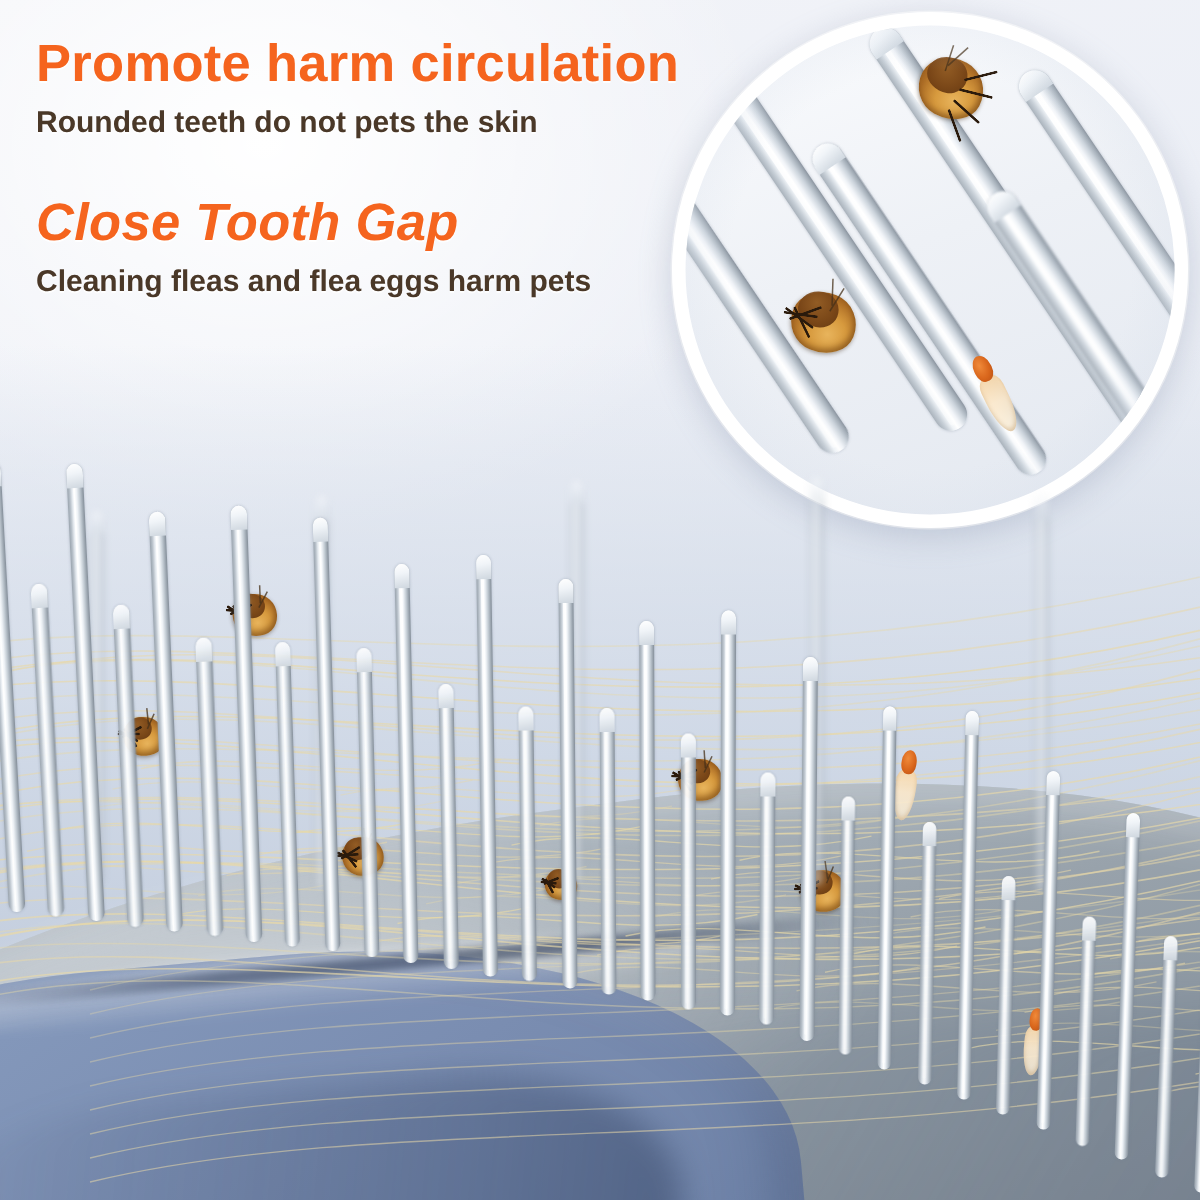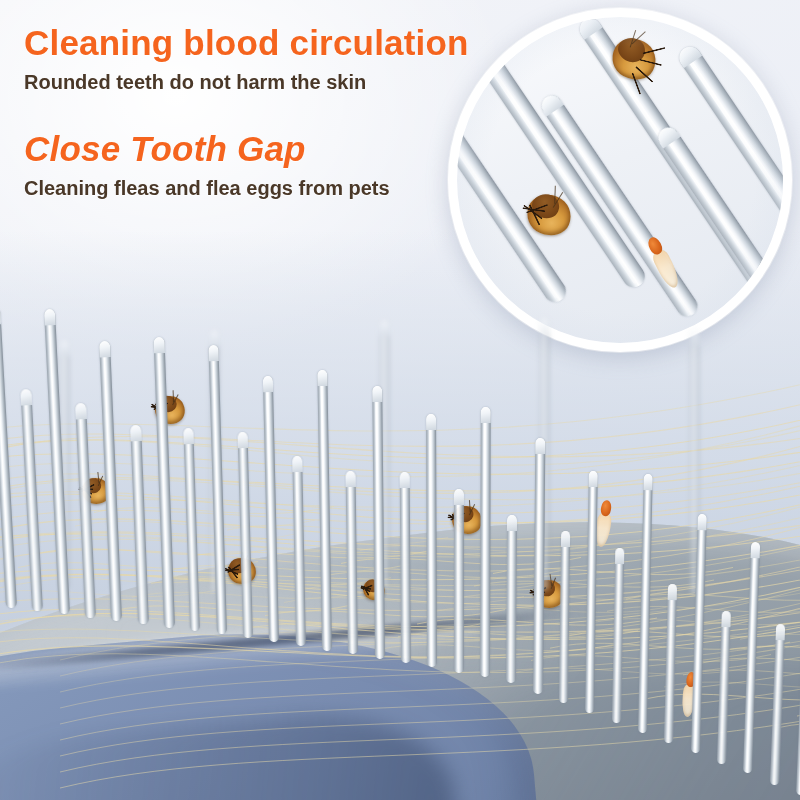--- a/index.html
+++ b/index.html
@@ -435,22 +435,22 @@
         </div>
         <div class="flea" style="left: 196px; top: 218px; width: 20px; height: 54px; transform: rotate(-26deg);">
           <div class="abdomen"></div>
           <div class="head"></div>
         </div>
       </div>
     <div class="mag-vignette"></div>
   </div>
 
   <div class="txt-block" style="left:24px;top:22px;">
-    <div class="head-line" style="font-size:35px;line-height:42px;">Cleaning blood circulation</div>
-    <div class="sub-line" style="font-size:20px;line-height:28px;margin-top:4px;">Rounded teeth do not harm the skin</div>
+    <div class="head-line" style="font-size:35px;line-height:42px;">Promote harm circulation</div>
+    <div class="sub-line" style="font-size:20px;line-height:28px;margin-top:4px;">Rounded teeth do not pets the skin</div>
   </div>
 
   <div class="txt-block" style="left:24px;top:128px;">
     <div class="head-line" style="font-size:35px;line-height:42px;font-style:italic;">Close Tooth Gap</div>
-    <div class="sub-line" style="font-size:20px;line-height:28px;margin-top:4px;">Cleaning fleas and flea eggs from pets</div>
+    <div class="sub-line" style="font-size:20px;line-height:28px;margin-top:4px;">Cleaning fleas and flea eggs harm pets</div>
   </div>
 
 </div>
 
 </body></html>

